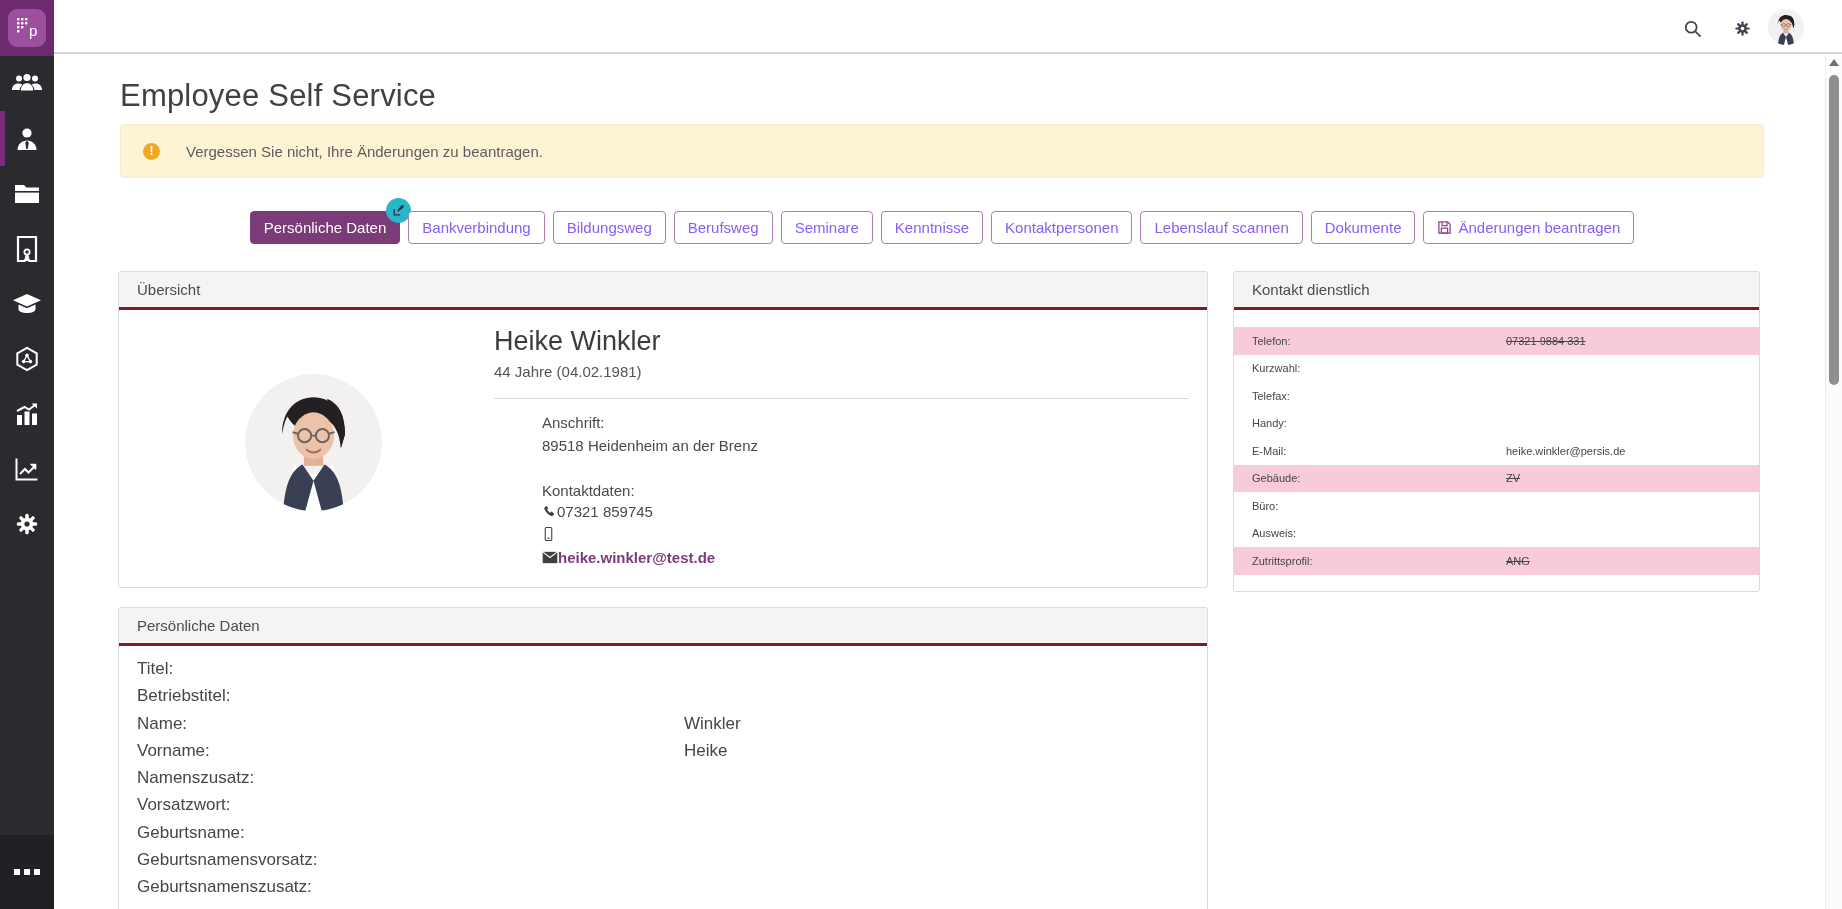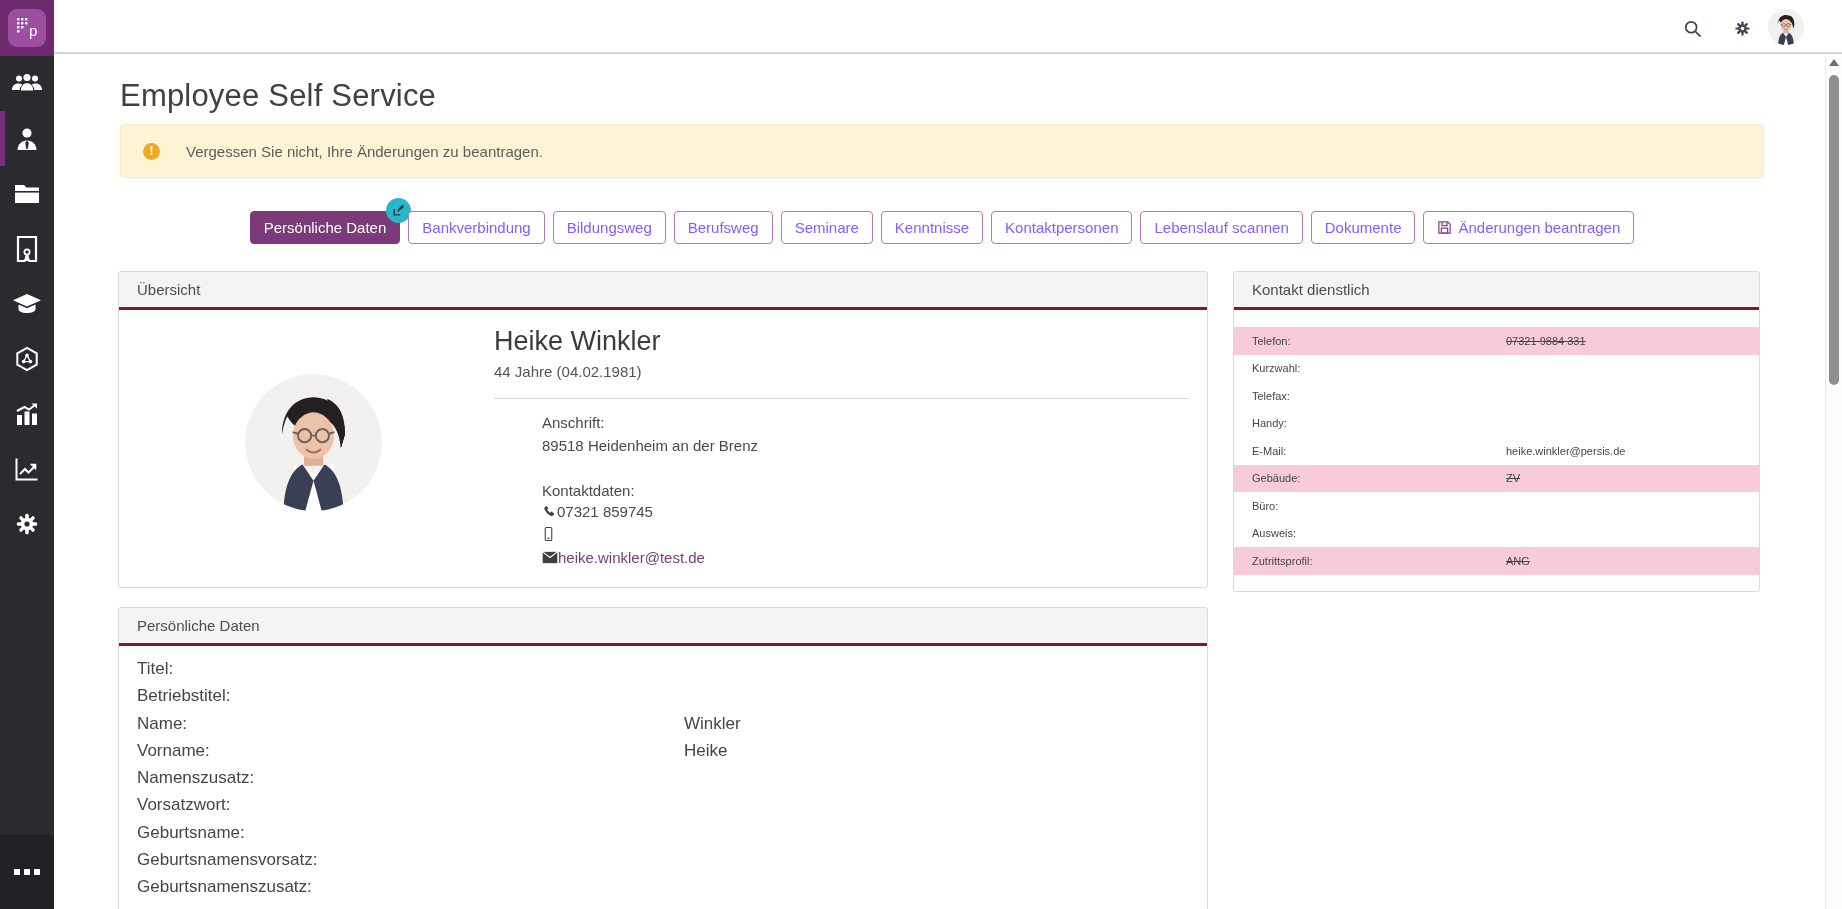--- a/index.html
+++ b/index.html
@@ -54,21 +54,21 @@
   #personal-panel { left:64px; top:551px; width:1090px; height:380px; }
 
   
   .ov-body { position:relative; height:279px; }
   .photo { position:absolute; left:126px; top:64px; width:137px; height:137px; border-radius:50%; overflow:hidden; }
   .ov-name { position:absolute; left:375px; top:16px; font-size:27px; font-weight:500; color:#3c3c3c; }
   .ov-age  { position:absolute; left:375px; top:53px; font-size:15px; color:#545454; }
   .ov-div  { position:absolute; left:375px; top:88px; right:18px; border-top:1px solid #d9d9d9; }
   .ov-line { position:absolute; left:375px; font-size:15px; color:#4a4a4a;margin-left:48px; }
   .ico-line { display:flex; align-items:center; gap:0; }
-  .ov-link { color:#7c3b7c; cursor:pointer; text-decoration:none; }
+  .ov-link { color:#7c3b7c; cursor:pointer; text-decoration:none;font-weight:bold; }
 
   
   .crow { display:flex; height:27.5px; align-items:center; padding-left:18px; font-size:11px; }
   .crow.pink { background:#f7cbd7; }
   .clabel { width:254px; flex:none; color:#464646; }
   .cvalue { color:#464646; }
   .strike { text-decoration:line-through; }
   .contact-body { padding-top:17px; }
   .prow { display:flex; height:27.3px; align-items:flex-start; padding-left:18px; font-size:17px; }
   .plabel { width:547px; flex:none; color:#464646; }

